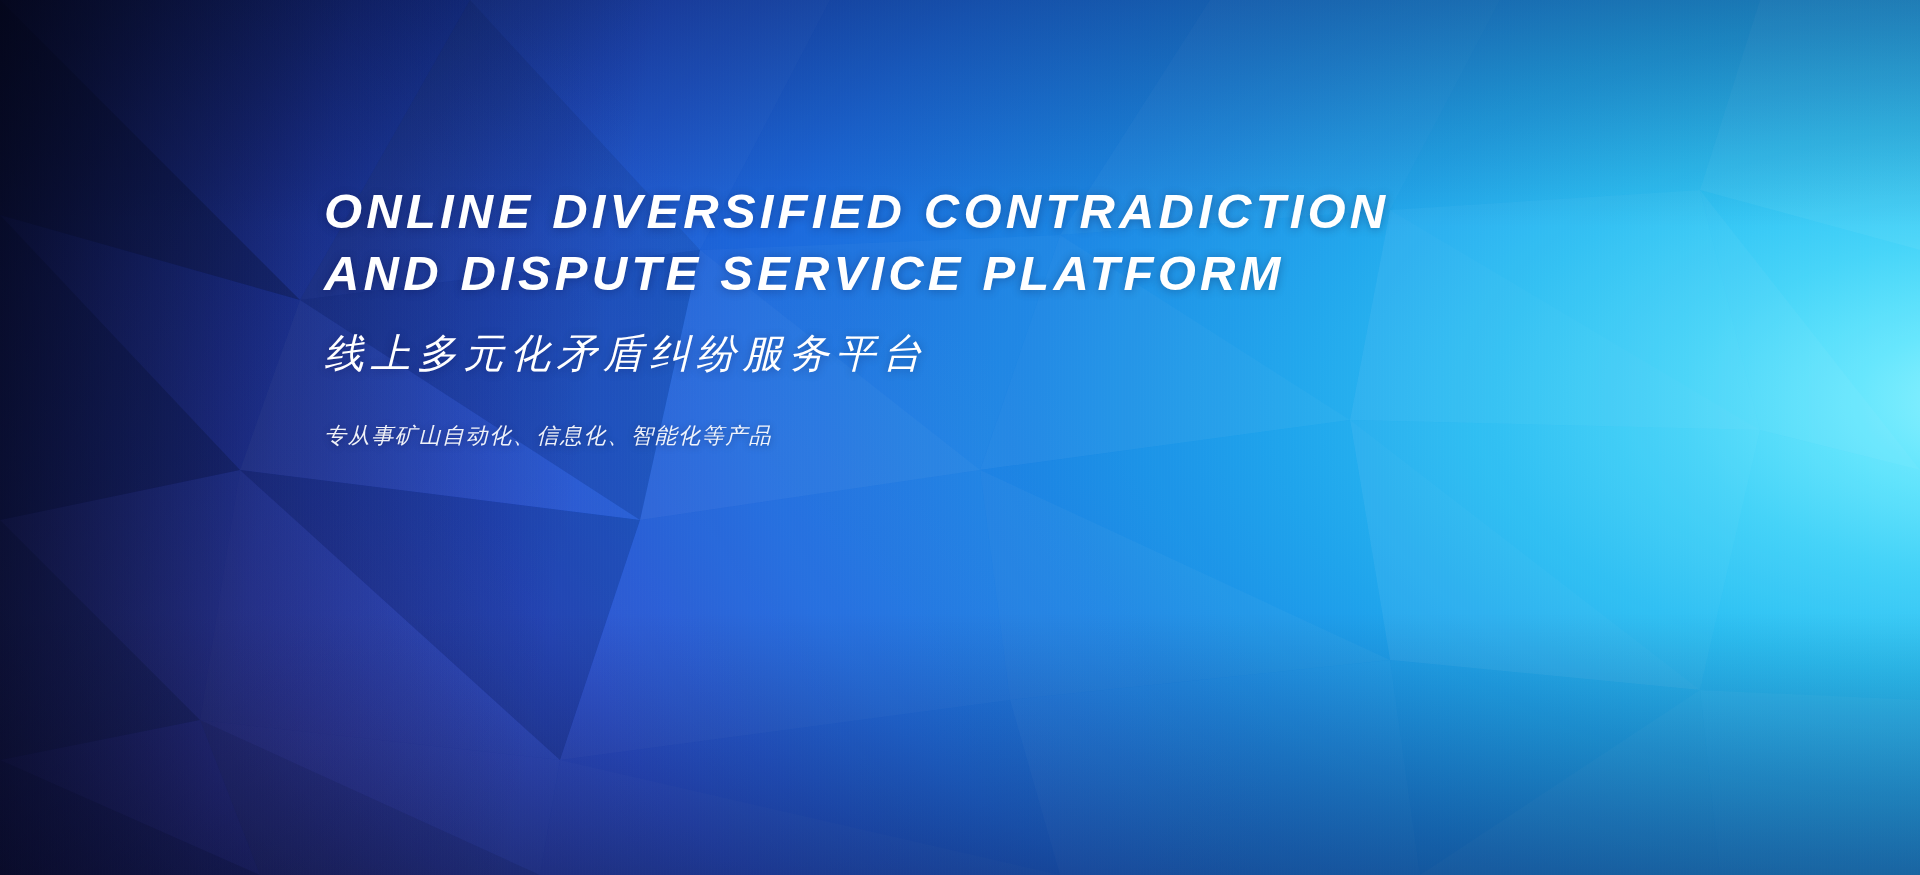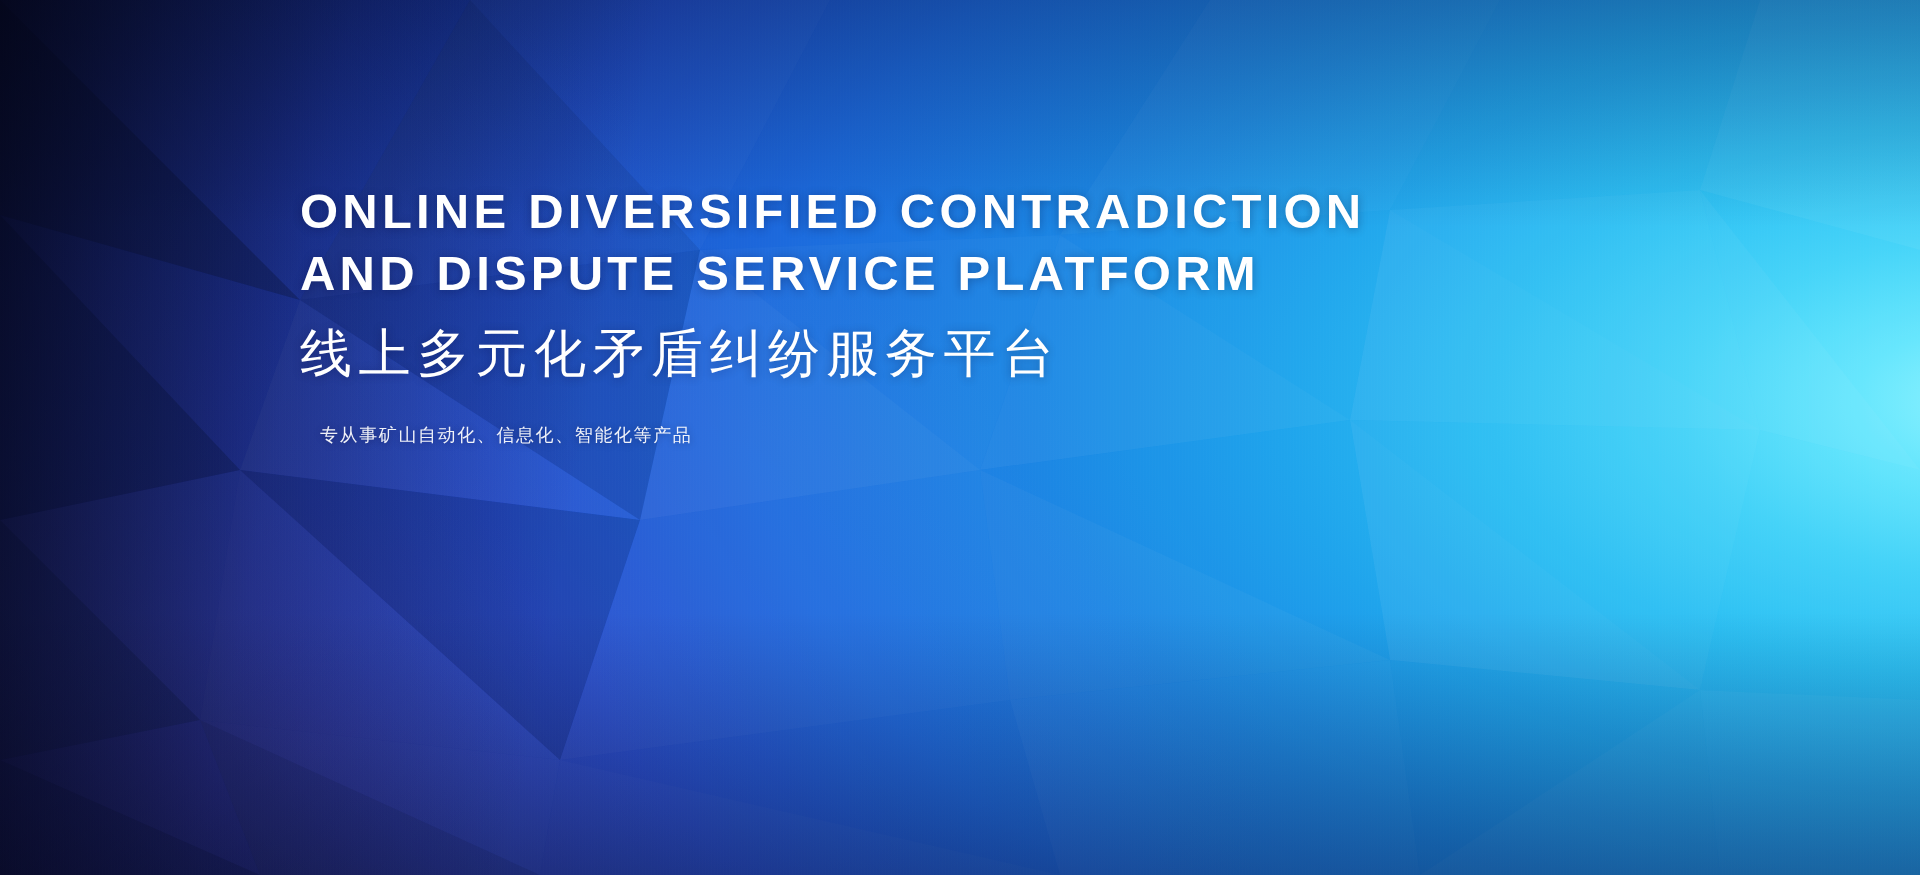--- a/index.html
+++ b/index.html
@@ -57,59 +57,59 @@
     position:absolute; inset:0;
     background-image:repeating-linear-gradient(90deg,
       rgba(255,255,255,0.020) 0px, rgba(255,255,255,0.020) 1px,
       rgba(0,0,0,0) 1px, rgba(0,0,0,0) 3px);
     opacity:.5;
   }
 
   
   .content {
     position:absolute;
-    left:300px;
+    left:324px;
     top:180px;
     width:1400px;
     z-index:6;
+    font-style:italic;
   }
 
   .title-en {
     font-size:49px;
     line-height:62px;
     font-weight:600;
     color:#ffffff;
     letter-spacing:4.2px;
     text-transform:uppercase;
     white-space:pre-line;
     text-shadow:0 1px 10px rgba(4,10,50,0.30);
   }
 
   .title-cn {
     margin-top:22px;
-    font-size:52px;
+    font-size:40px;
     line-height:54px;
     font-weight:400;
     color:#ffffff;
     letter-spacing:6.5px;
     text-shadow:0 1px 10px rgba(4,10,50,0.30);
   }
 
   .subtitle {
     margin-top:38px;
   }
 
   .subtitle-line {
-    font-size:18px;
+    font-size:22px;
     line-height:35px;
     font-weight:400;
     color:rgba(255,255,255,0.93);
     letter-spacing:1.6px;
     text-shadow:0 1px 7px rgba(4,10,50,0.35);
-    margin-left:20px;
   }
 </style>
 </head>
 <body>
 
 <div class="banner">
 
   <div class="bg-base"></div>
   <div class="bg-warm"></div>
 

